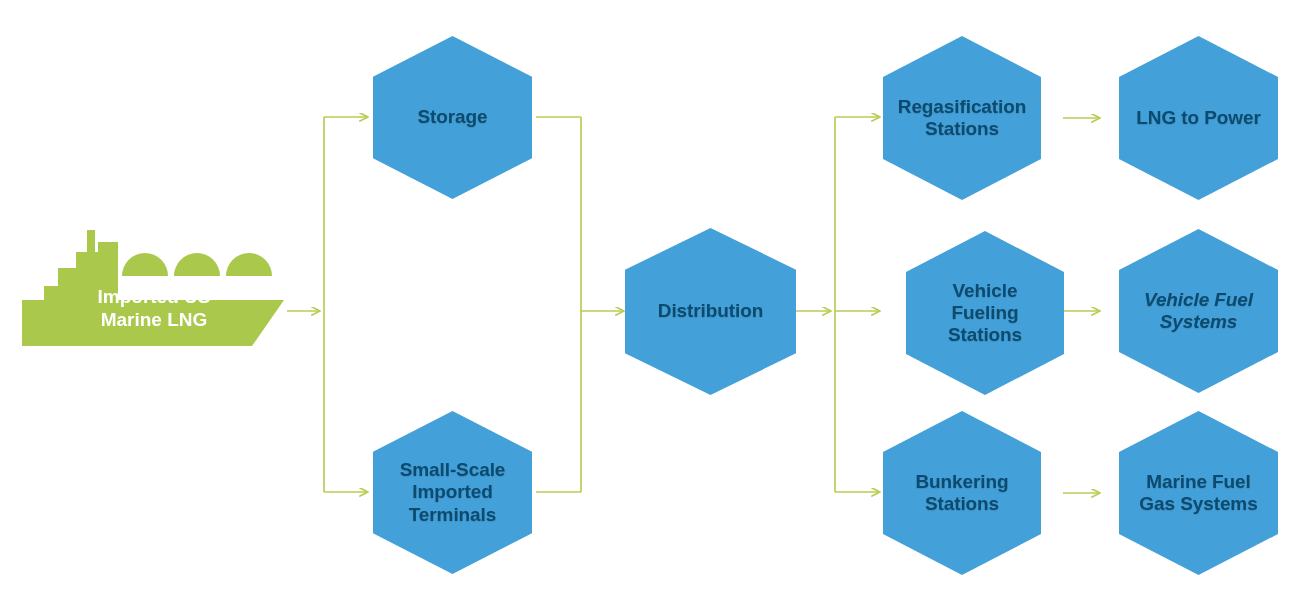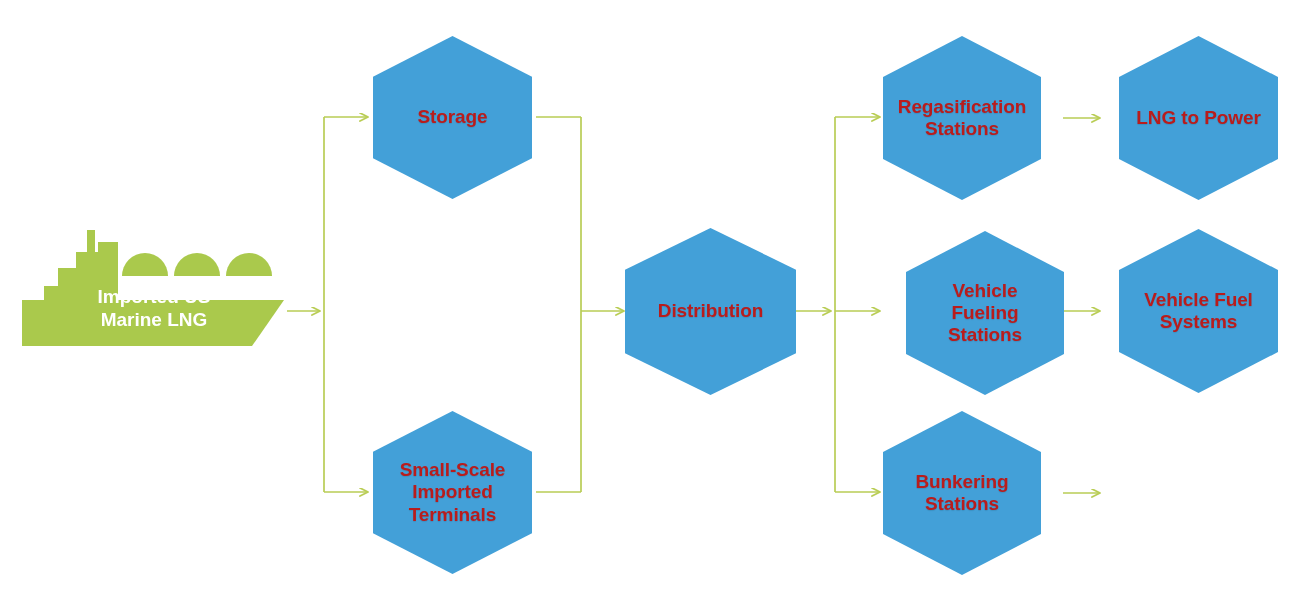--- a/index.html
+++ b/index.html
@@ -28,21 +28,21 @@
   .hex {
     position: absolute;
     left: 0;
     top: 0;
     width: 100%;
     height: 100%;
   }
   .node-label {
     position: relative;
     z-index: 2;
-    color: #b91c1c;
+    color: #0c4a6e;
     font-weight: bold;
     font-size: 19px;
     line-height: 1.16;
     text-align: center;
     white-space: pre-line;
     letter-spacing: -0.1px;
     text-shadow: 0 1px 1px rgba(0,0,0,0.10);
   }
   .ship-wrap {
     position: absolute;
@@ -191,18 +191,25 @@
     <svg class="hex" viewBox="0 0 100 100" preserveAspectRatio="none">
       <polygon points="50,0 100,25 100,75 50,100 0,75 0,25" fill="#43a0d8"></polygon>
     </svg>
     <div class="node-label" style="width:175px;">LNG to Power</div>
   </div>
 
   <div class="node" style="left:1119px; top:229px; width:159px; height:164px;">
     <svg class="hex" viewBox="0 0 100 100" preserveAspectRatio="none">
       <polygon points="50,0 100,25 100,75 50,100 0,75 0,25" fill="#43a0d8"></polygon>
     </svg>
-    <div class="node-label" style="width:165px;">Vehicle Fuel
+    <div class="node-label" style="width:165px;font-style:italic;">Vehicle Fuel
 Systems</div>
   </div>
 
+  <div class="node" style="left:1119px; top:411px; width:159px; height:164px;">
+    <svg class="hex" viewBox="0 0 100 100" preserveAspectRatio="none">
+      <polygon points="50,0 100,25 100,75 50,100 0,75 0,25" fill="#43a0d8"></polygon>
+    </svg>
+    <div class="node-label" style="width:175px;">Marine Fuel
+Gas Systems</div>
+  </div>
 
 </div>
 
 </body></html>

